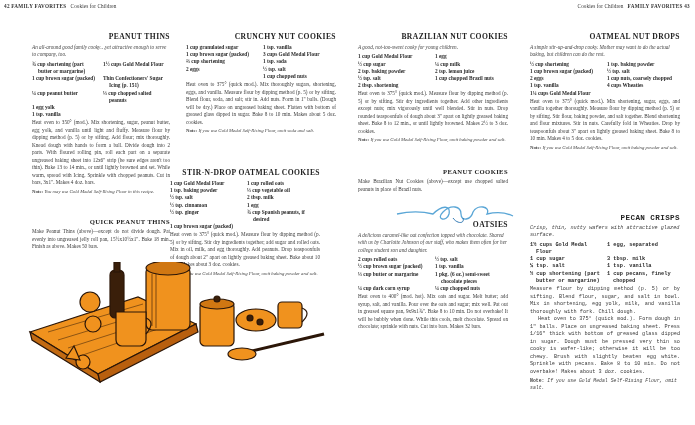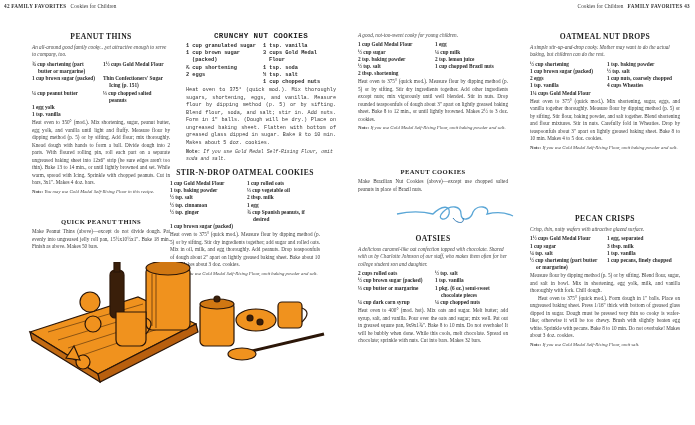--- a/index.html
+++ b/index.html
@@ -1,21 +1,21 @@
 <!DOCTYPE html>
 <html><head>
 <meta charset="utf-8">
 <style>
   html,body{margin:0;padding:0;}
   body{width:695px;height:425px;background:#fff;position:relative;overflow:hidden;
        font-family:"Liberation Serif","DejaVu Serif",serif;color:#2a2a2a;}
   .page-header{position:absolute;top:3px;font-size:5.2px;letter-spacing:0.1px;color:#333;}
   .page-header b{font-weight:bold;letter-spacing:0.3px;}
   .recipe{position:absolute;}
-  .title{font-weight:bold;text-align:center;font-size:7.6px;letter-spacing:0.4px;margin-bottom:3px;color:#222;}
+  .title{font-weight:bold;text-align:right;font-size:7.6px;letter-spacing:0.4px;margin-bottom:3px;color:#222;}
   .intro{font-style:italic;font-size:5.2px;line-height:7.4px;color:#444;margin-bottom:2px;}
   .ing{display:grid;grid-template-columns:1fr 1fr;column-gap:4px;font-size:5.3px;line-height:7.2px;font-weight:bold;color:#2a2a2a;margin-bottom:1px;}
   .ing div{padding-left:6px;text-indent:-6px;}
   .body{font-size:5.2px;line-height:7.5px;text-align:justify;color:#3a3a3a;}
   .note{font-size:4.8px;line-height:6.6px;font-style:italic;color:#444;margin-top:2px;}
   .note b{font-style:normal;font-weight:bold;}
   .illustration{position:absolute;left:28px;top:262px;width:300px;height:148px;}
   .flourish{position:absolute;left:395px;top:200px;width:120px;height:26px;}
 </style>
 </head>
@@ -48,21 +48,21 @@
   </div>
   <div class="body">Heat oven to 350° (mod.). Mix shortening, sugar, peanut butter, egg yolk, and vanilla until light and fluffy. Measure flour by dipping method (p. 5) or by sifting. Add flour; mix thoroughly. Knead dough with hands to form a ball. Divide dough into 2 parts. With floured rolling pin, roll each part on a separate ungreased baking sheet into 12x6" strip (be sure edges aren't too thin). Bake 13 to 14 min., or until lightly browned and set. While warm, spread with Icing. Sprinkle with chopped peanuts. Cut in bars, 3x1". Makes 4 doz. bars.</div>
   <div class="note"><b>Note:</b> <span>You may use Gold Medal Self-Rising Flour in this recipe.</span></div>
 </div>
 
 <div class="recipe" style="left:32px;top:218px;width:138px;">
   <div class="title" style="font-size:6.6px;">QUICK PEANUT THINS</div>
   <div class="body">Make Peanut Thins (above)—except do not divide dough. Pat evenly into ungreased jelly roll pan, 15½x10½x1". Bake 18 min. Finish as above. Makes 50 bars.</div>
 </div>
 
-<div class="recipe" style="left:186px;top:32px;width:150px;font-family:Liberation Mono, monospace;">
+<div class="recipe" style="left:186px;top:32px;width:150px;">
   <div class="title">CRUNCHY NUT COOKIES</div>
   <div class="ing">
     <div>1 cup granulated sugar</div>
     <div>1 tsp. vanilla</div>
     <div>1 cup brown sugar (packed)</div>
     <div>3 cups Gold Medal Flour</div>
     <div>⅔ cup shortening</div>
     <div>1 tsp. soda</div>
     <div>2 eggs</div>
     <div>½ tsp. salt</div>
@@ -134,20 +134,21 @@
 
     <rect x="250" y="40" width="24" height="26" rx="4"></rect>
     <path d="M274,46 q10,4 0,14" fill="none"></path>
 
     <path d="M220,90 L296,72" fill="none" stroke-width="3"></path>
     <ellipse cx="214" cy="92" rx="14" ry="6"></ellipse>
   </g>
 </svg>
 
 <div class="recipe" style="left:358px;top:32px;width:150px;">
+  <div class="title">BRAZILIAN NUT COOKIES</div>
   <div class="intro">A good, not-too-sweet cooky for young children.</div>
   <div class="ing">
     <div>1 cup Gold Medal Flour</div>
     <div>1 egg</div>
     <div>½ cup sugar</div>
     <div>¼ cup milk</div>
     <div>2 tsp. baking powder</div>
     <div>2 tsp. lemon juice</div>
     <div>½ tsp. salt</div>
     <div>1 cup chopped Brazil nuts</div>
@@ -160,21 +161,21 @@
 <div class="recipe" style="left:358px;top:168px;width:150px;">
   <div class="title" style="font-size:6.6px;">PEANUT COOKIES</div>
   <div class="body">Make Brazilian Nut Cookies (above)—except use chopped salted peanuts in place of Brazil nuts.</div>
 </div>
 
 <svg class="flourish" viewBox="0 0 120 26">
   <path d="M2,14 C20,10 30,12 38,14 C46,6 56,4 54,14 C52,22 40,20 48,12 C56,4 66,6 66,14 C66,22 76,20 78,12 C82,4 96,6 92,14 C100,12 110,12 118,16" fill="none" stroke="#5aa6d6" stroke-width="1.3"></path>
   <path d="M58,18 C62,24 70,24 68,18" fill="none" stroke="#2f78b4" stroke-width="1"></path>
 </svg>
 
-<div class="recipe" style="left:358px;top:234px;width:150px;">
+<div class="recipe" style="left:358px;top:220px;width:150px;">
   <div class="title">OATSIES</div>
   <div class="intro">A delicious caramel-like oat confection topped with chocolate. Shared with us by Charlotte Johnson of our staff, who makes them often for her college student son and daughter.</div>
   <div class="ing">
     <div>2 cups rolled oats</div>
     <div>½ tsp. salt</div>
     <div>½ cup brown sugar (packed)</div>
     <div>1 tsp. vanilla</div>
     <div>⅓ cup butter or margarine</div>
     <div>1 pkg. (6 oz.) semi-sweet chocolate pieces</div>
     <div>¼ cup dark corn syrup</div>
@@ -194,21 +195,21 @@
     <div>2 eggs</div>
     <div>1 cup nuts, coarsely chopped</div>
     <div>1 tsp. vanilla</div>
     <div>4 cups Wheaties</div>
     <div>1¼ cups Gold Medal Flour</div>
   </div>
   <div class="body">Heat oven to 375° (quick mod.). Mix shortening, sugar, eggs, and vanilla together thoroughly. Measure flour by dipping method (p. 5) or by sifting. Stir flour, baking powder, and salt together. Blend shortening and flour mixtures. Stir in nuts. Carefully fold in Wheaties. Drop by teaspoonfuls about 3" apart on lightly greased baking sheet. Bake 8 to 10 min. Makes 4 to 5 doz. cookies.</div>
   <div class="note"><b>Note:</b> <span>If you use Gold Medal Self-Rising Flour, omit baking powder and salt.</span></div>
 </div>
 
-<div class="recipe" style="left:530px;top:214px;width:150px;">
+<div class="recipe" style="left:530px;top:214px;width:150px;font-family:Liberation Mono, monospace;">
   <div class="title">PECAN CRISPS</div>
   <div class="intro">Crisp, thin, nutty wafers with attractive glazed surface.</div>
   <div class="ing">
     <div>1½ cups Gold Medal Flour</div>
     <div>1 egg, separated</div>
     <div>1 cup sugar</div>
     <div>3 tbsp. milk</div>
     <div>¼ tsp. salt</div>
     <div>1 tsp. vanilla</div>
     <div>½ cup shortening (part butter or margarine)</div>

